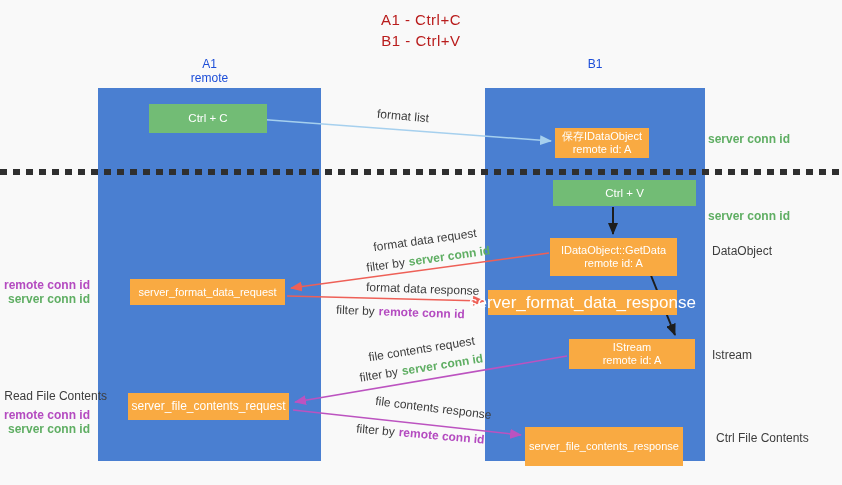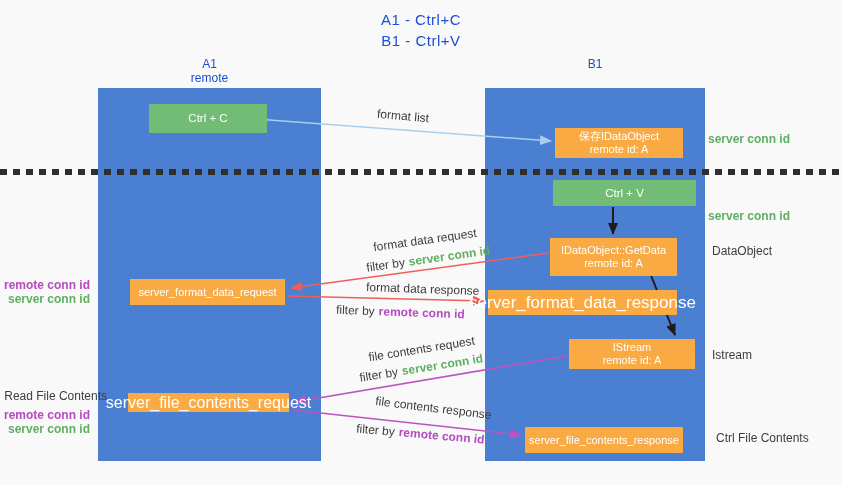--- a/index.html
+++ b/index.html
@@ -5,21 +5,21 @@
   html,body{margin:0;padding:0;}
   body{
     width:842px;height:485px;position:relative;overflow:hidden;
     background:#f9f9f9;
     font-family:"Liberation Sans","DejaVu Sans",sans-serif;
     color:#3d3d3d;
   }
   .abs{position:absolute;}
   .title{
     left:0;top:9px;width:842px;text-align:center;
-    font-size:15px;line-height:21px;color:#1d4ed8;letter-spacing:.5px;
+    font-size:15px;line-height:21px;color:#b91c1c;letter-spacing:.5px;
   }
   .col-header{
     top:57px;text-align:center;font-size:12px;line-height:14px;color:#1d4ed8;
   }
   .lane{background:#4a7fd1;z-index:1;}
   .dotline{
     left:0;top:169px;width:842px;height:6px;z-index:5;
     background:repeating-linear-gradient(90deg,#2f2f2f 0 7px,transparent 7px 13px);
   }
   svg.overlay{left:0;top:0;z-index:3;}
@@ -78,21 +78,21 @@
   <line x1="549" y1="253" x2="291" y2="288" stroke="#ee6057" stroke-width="1.6" marker-end="url(#mRed)"></line>
   <line x1="287" y1="296" x2="484" y2="301" stroke="#ee6057" stroke-width="1.6" marker-end="url(#mRed)"></line>
   <line x1="567" y1="356" x2="295" y2="402" stroke="#bc53c0" stroke-width="1.6" marker-end="url(#mMagenta)"></line>
   <line x1="293" y1="410" x2="521" y2="435" stroke="#bc53c0" stroke-width="1.6" marker-end="url(#mMagenta)"></line>
 </svg>
 
 <div class="abs node green" style="left:137px;top:104px;width:118px;height:29px;margin-left:12px;">
   <span>Ctrl + C</span>
 </div>
 
-<div class="abs node orange" style="left:555px;top:128px;width:128px;height:30px;font-size:11px;">
+<div class="abs node orange" style="left:555px;top:128px;width:94px;height:30px;font-size:11px;">
   <span>保存IDataObject</span>
   <span>remote id: A</span>
 </div>
 
 <div class="abs node green" style="left:553px;top:180px;width:143px;height:26px;">
   <span>Ctrl + V</span>
 </div>
 
 <div class="abs node orange" style="left:550px;top:238px;width:127px;height:38px;font-size:11px;">
   <span>IDataObject::GetData</span>
@@ -105,25 +105,25 @@
 
 <div class="abs node orange" style="left:488px;top:290px;width:189px;height:25px;font-size:17px;">
   <span>server_format_data_response</span>
 </div>
 
 <div class="abs node orange" style="left:569px;top:339px;width:126px;height:30px;font-size:11px;">
   <span>IStream</span>
   <span>remote id: A</span>
 </div>
 
-<div class="abs node orange" style="left:128px;top:393px;width:161px;height:19px;font-size:16px;">
+<div class="abs node orange" style="left:128px;top:393px;width:161px;height:27px;font-size:12px;">
   <span>server_file_contents_request</span>
 </div>
 
-<div class="abs node orange" style="left:525px;top:427px;width:158px;height:26px;font-size:11px;align-items:center;">
+<div class="abs node orange" style="left:525px;top:427px;width:158px;height:39px;font-size:11px;align-items:center;">
   <span>server_file_contents_response</span>
 </div>
 
 <div class="abs lbl" style="left:377px;top:110px;transform:rotate(5deg);">format list</div>
 
 <div class="abs lbl" style="left:373px;top:234px;transform:rotate(-8deg);">format data request</div>
 <div class="abs lbl" style="left:366px;top:253px;transform:rotate(-8deg);">
   <span class="filter-prefix">filter by</span><span class="green-t">server conn id</span>
 </div>
 

